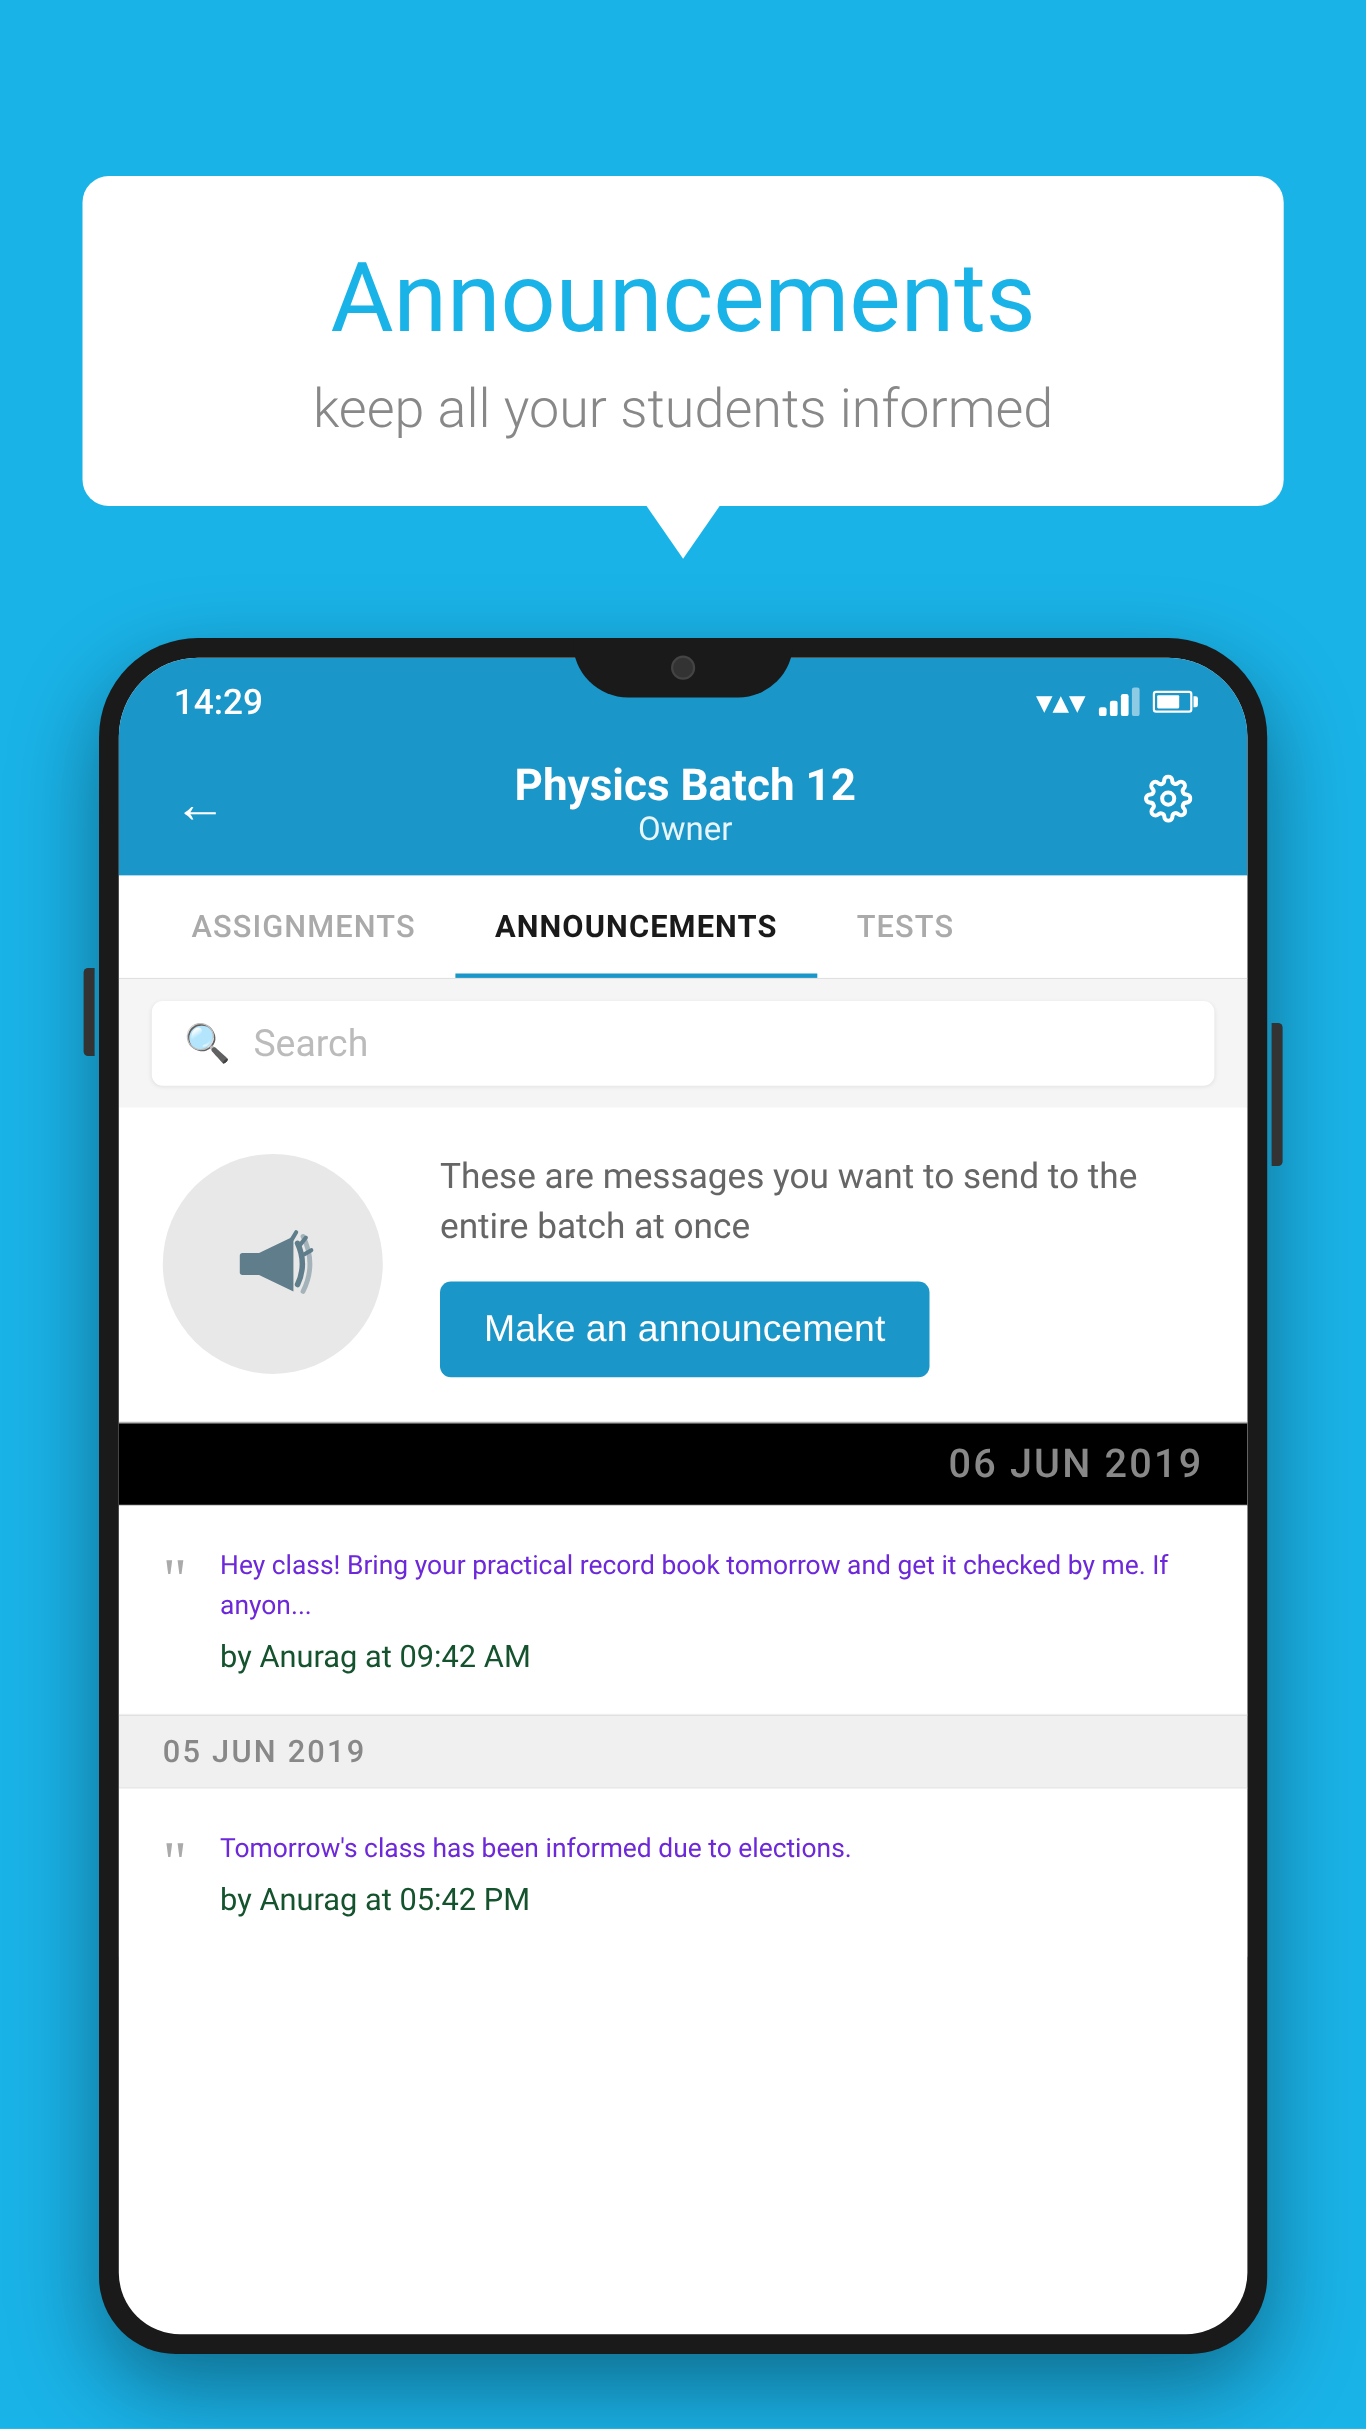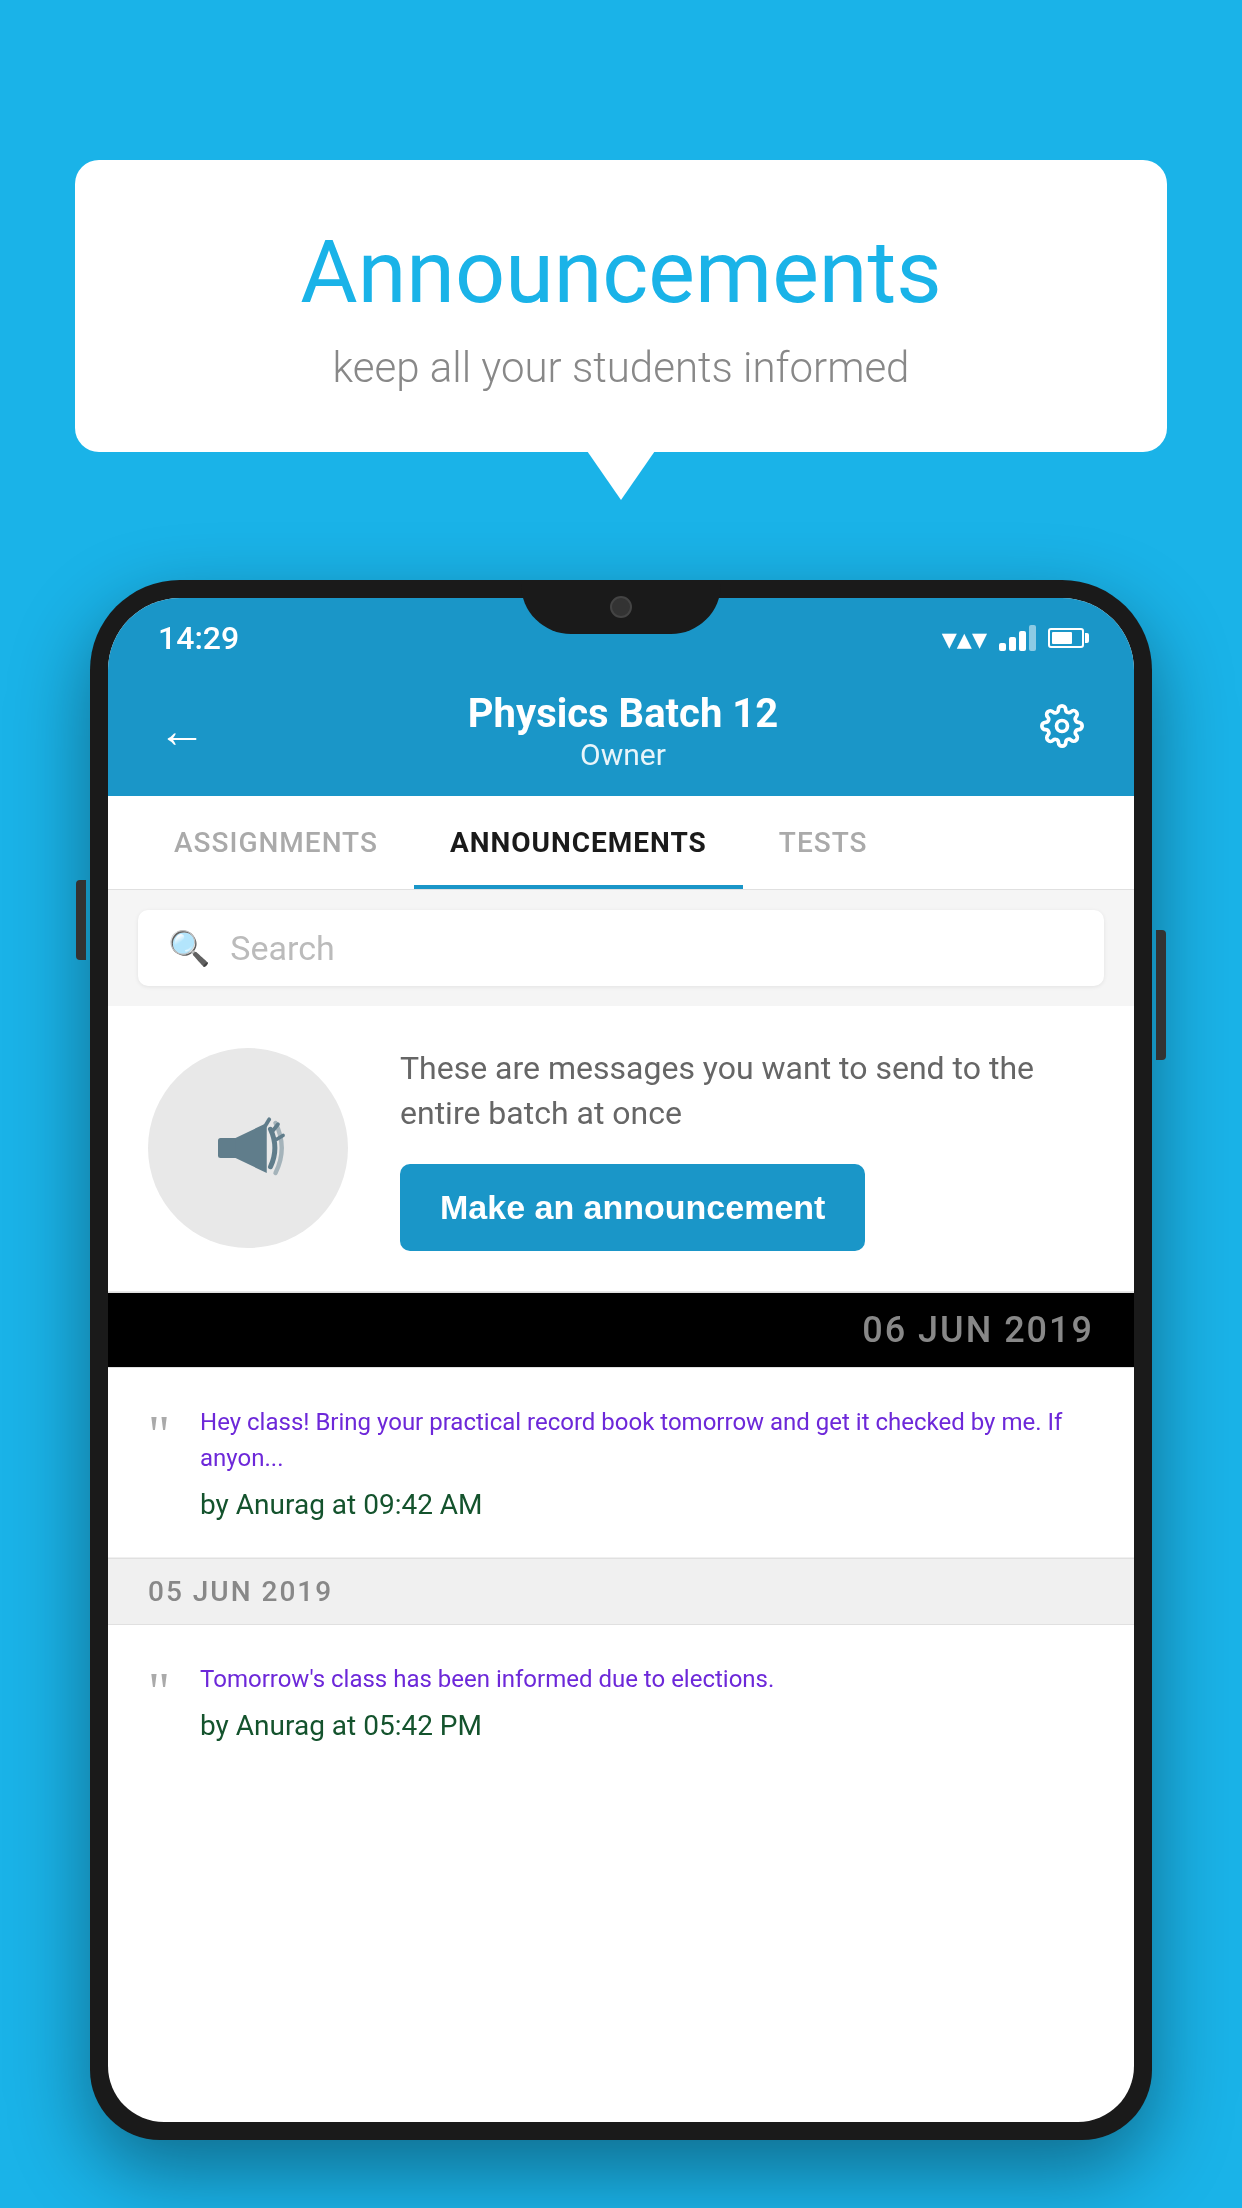--- a/index.html
+++ b/index.html
@@ -48,21 +48,21 @@
 
     .bubble-title {
       font-size: 88px;
       color: #1ab3e8;
       font-weight: 400;
       margin-bottom: 20px;
       font-style: normal;
     }
 
     .bubble-subtitle {
-      font-size: 42px;
+      font-size: 49px;
       color: #888;
       font-weight: 300;
     }
 
     
     .phone-wrapper {
       position: absolute;
       top: 580px;
       left: 90px;
       right: 90px;
@@ -336,21 +336,21 @@
       line-height: 1.4;
     }
 
     .make-announcement-btn {
       background: #1a96c8;
       color: white;
       border: none;
       border-radius: 10px;
       padding: 24px 40px;
       font-size: 34px;
-      font-weight: 700;
+      font-weight: 400;
       cursor: pointer;
       text-align: center;
       align-self: flex-start;
     }
 
     
     .date-divider {
       background: #000000;
       padding: 16px 40px;
       font-size: 36px;

